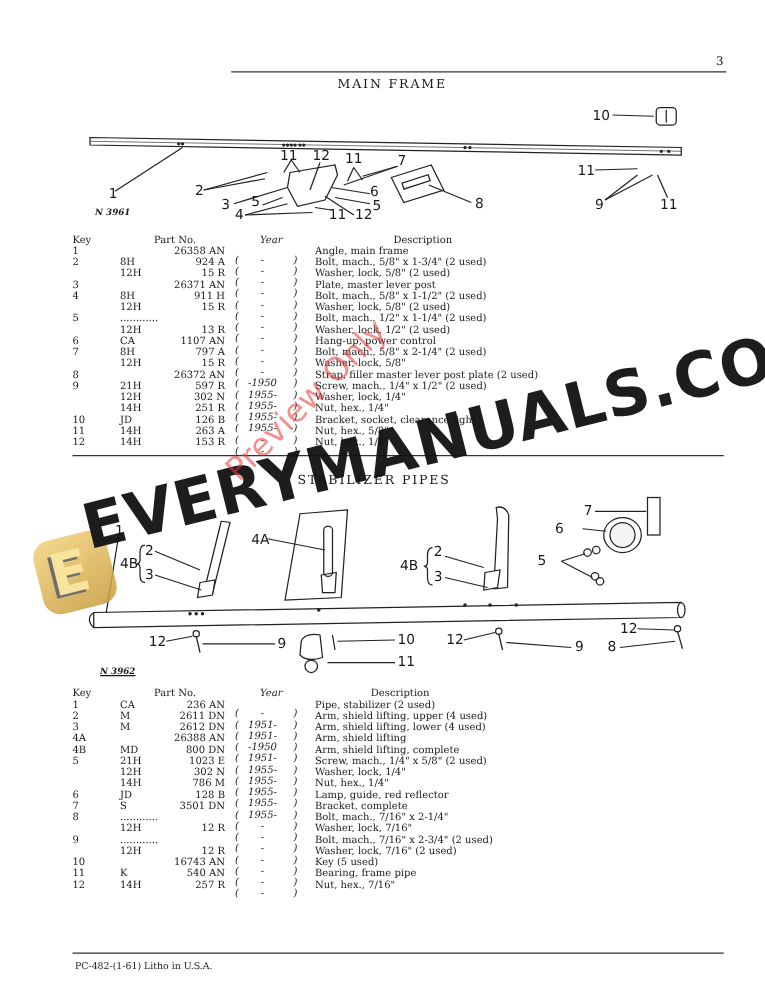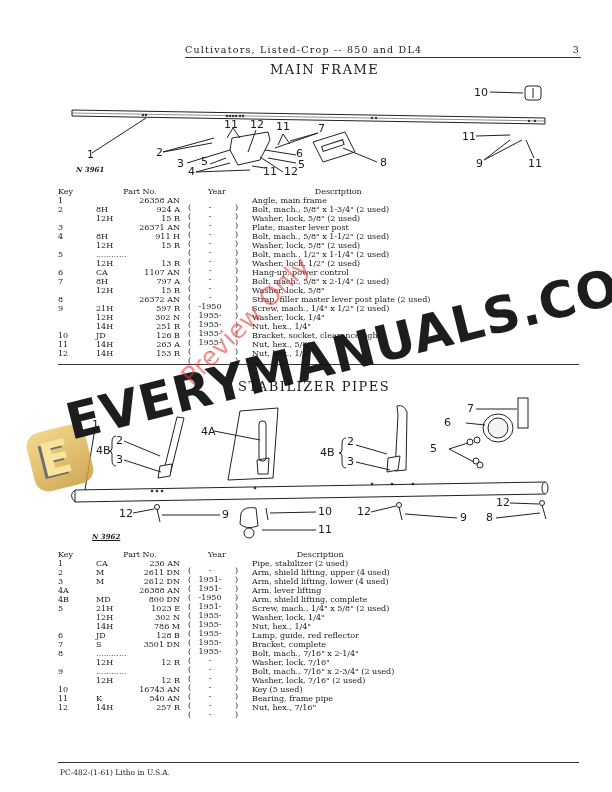--- a/index.html
+++ b/index.html
@@ -2,28 +2,28 @@
 <html><head>
 <meta charset="utf-8">
 <style>
   html, body { margin: 0; padding: 0; background: #ffffff; }
   body { width: 612px; height: 792px; position: relative; overflow: hidden;
          font-family: "DejaVu Serif", "Liberation Serif", serif; color: #1a1a1a; }
   .abs { position: absolute; }
   .hdr { left: 185px; top: 44px; width: 395px; font-size: 9.5px; letter-spacing: 1.2px; }
   .hdr .pg { position: absolute; right: 0; top: 0; }
   .hdr-rule { left: 185px; top: 57px; width: 396px; height: 1px; background: #333; }
-  .sec-title { font-size: 13px; letter-spacing: 1.5px; }
+  .sec-title { font-size: 10px; letter-spacing: 1.5px; }
   .fig-no { font-size: 7px; font-style: italic; font-weight: bold; }
   table.parts { border-collapse: collapse; font-size: 8px; line-height: 9px; }
   table.parts td, table.parts th { padding: 0; white-space: nowrap; vertical-align: top; font-weight: normal; }
   .c-key { width: 34px; text-align: left; }
   .c-pfx { width: 32px; padding-left: 4px !important; }
   .c-num { width: 52px; text-align: right; padding-right: 8px !important; }
-  .c-yr { width: 58px; }
+  .c-yr { width: 58px; font-style: italic; }
   .yr { display: inline-block; width: 50px; position: relative; }
   .yr .lp { position: absolute; left: 0; }
   .yr .v { position: absolute; left: 4px; width: 36px; text-align: center; }
   .yr .rp { position: absolute; right: 0; }
   .c-desc { padding-left: 6px !important; margin-left: 23px; }
   th.desc-h { text-align: center; }
   .rule { height: 1px; background: #333; }
   .footer { left: 60px; top: 768px; font-size: 7.5px; }
   .lbl { font-family: "DejaVu Sans", "Liberation Sans", sans-serif; font-size: 11px; position: absolute; }
   svg { position: absolute; overflow: visible; }
@@ -35,21 +35,20 @@
                 transform-origin: left top; white-space: nowrap; }
   .wm-logo { left: 30px; top: 428px; width: 60px; height: 60px; border-radius: 14px;
              background: linear-gradient(160deg, #f3d27a, #c79a3a); opacity: 0.85; transform: rotate(-14deg); }
   .wm-logo span { position: absolute; left: 10px; top: 2px; font-family: "DejaVu Sans", sans-serif;
                   font-weight: bold; font-size: 46px; color: #f7e08b; text-shadow: -3px 2px 0 #555; }
 </style>
 </head>
 <body>
 
 <div class="abs hdr">
-  <span>Cultivators, Listed-Crop -- 850 and DL4</span>
   <span class="pg">3</span>
 </div>
 <div class="abs hdr-rule"></div>
 
 <div class="abs sec-title" style="left:270px; top:62px;">MAIN FRAME</div>
 
 <svg style="left:0; top:0;" width="612" height="190">
   <g stroke="#222" fill="none" stroke-width="1">
     <path d="M72 110 L545 118 L545 124 L72 116 Z" fill="#fff"></path>
     <line x1="72" y1="113" x2="545" y2="121" stroke-width="0.5"></line>
@@ -340,21 +339,21 @@
 <span class="lbl" style="left:444px; top:416px;">6</span>
 <span class="lbl" style="left:467px; top:402px;">7</span>
 <span class="lbl" style="left:119px; top:507px;">12</span>
 <span class="lbl" style="left:222px; top:508px;">9</span>
 <span class="lbl" style="left:318px; top:505px;">10</span>
 <span class="lbl" style="left:318px; top:523px;">11</span>
 <span class="lbl" style="left:357px; top:505px;">12</span>
 <span class="lbl" style="left:460px; top:511px;">9</span>
 <span class="lbl" style="left:496px; top:496px;">12</span>
 <span class="lbl" style="left:486px; top:511px;">8</span>
-<div class="abs fig-no" style="left:92px; top:532px;text-decoration:underline;">N 3962</div>
+<div class="abs fig-no" style="left:80px; top:532px;text-decoration:underline;">N 3962</div>
 
 <table class="abs parts" style="left:58px; top:550px;">
   <thead>
     <tr>
       <th class="c-key">Key</th>
       <th colspan="2" style="text-align:center;">Part No.</th>
       <th class="c-yr" style="text-align:center;">Year</th>
       <th class="desc-h">Description</th>
     </tr>
   </thead>
@@ -378,21 +377,21 @@
         <td class="c-pfx">M</td>
         <td class="c-num">2612 DN</td>
         <td class="c-yr"><span class="yr"><span class="lp">(</span><span class="v">1951-</span><span class="rp">)</span></span></td>
         <td class="c-desc">Arm, shield lifting, lower (4 used)</td>
       </tr>
       <tr>
         <td class="c-key">4A</td>
         <td class="c-pfx"></td>
         <td class="c-num">26388 AN</td>
         <td class="c-yr"><span class="yr"><span class="lp">(</span><span class="v">-1950</span><span class="rp">)</span></span></td>
-        <td class="c-desc">Arm, lever lifting</td>
+        <td class="c-desc">Arm, shield lifting</td>
       </tr>
       <tr>
         <td class="c-key">4B</td>
         <td class="c-pfx">MD</td>
         <td class="c-num">800 DN</td>
         <td class="c-yr"><span class="yr"><span class="lp">(</span><span class="v">1951-</span><span class="rp">)</span></span></td>
         <td class="c-desc">Arm, shield lifting, complete</td>
       </tr>
       <tr>
         <td class="c-key">5</td>

